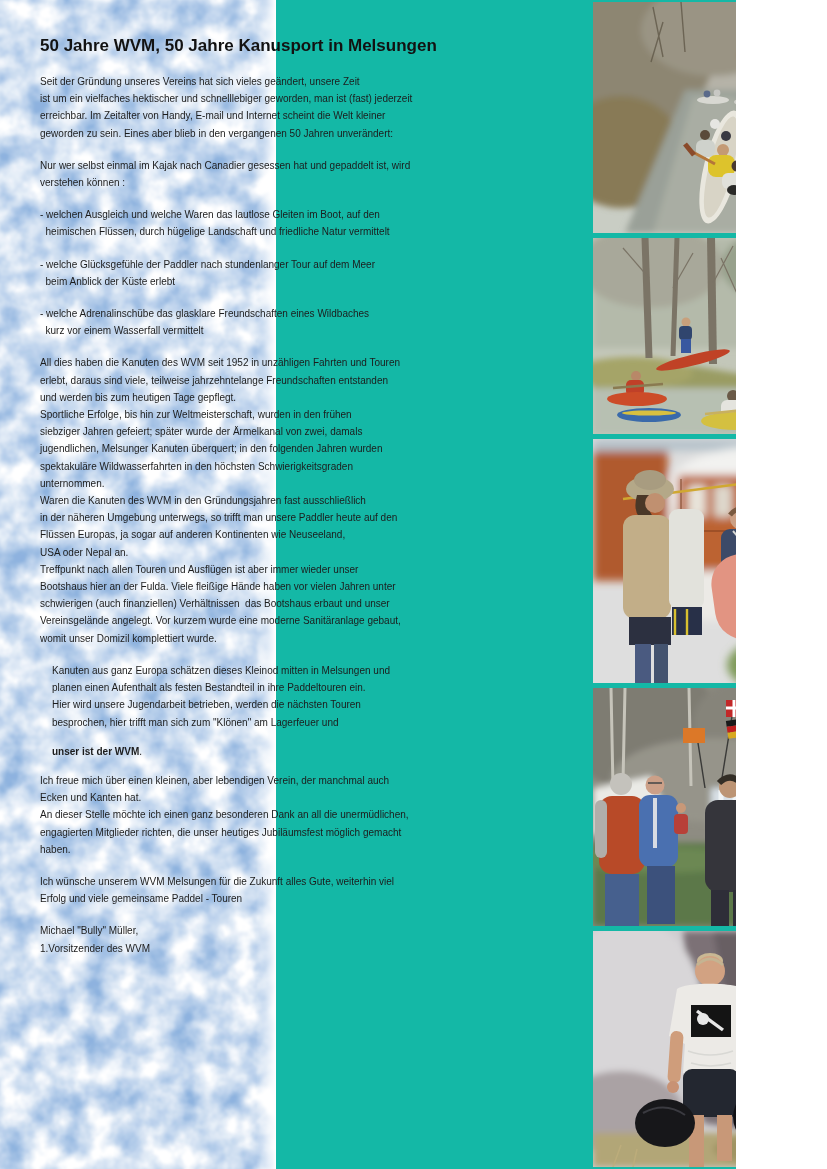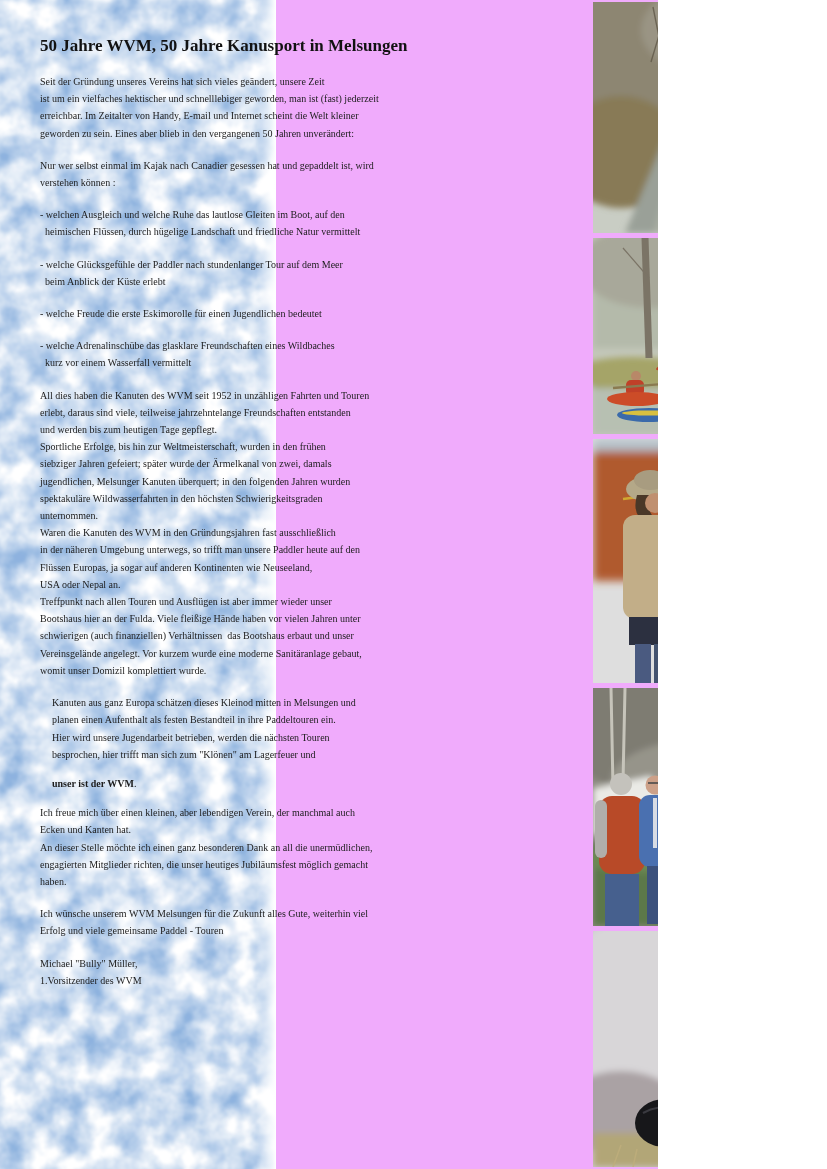--- a/index.html
+++ b/index.html
@@ -1,18 +1,18 @@
 <!DOCTYPE html>
 <html><head>
 <meta charset="utf-8">
 <style>
   html,body{margin:0;padding:0;background:#ffffff;}
   .page{
-    position:relative;width:658px;height:1169px;overflow:hidden;background:#f0abfc;
-    font-family:Liberation Serif, serif;color:#1c1c1c;
+    position:relative;width:736px;height:1169px;overflow:hidden;background:#14b8a6;
+    font-family:Liberation Sans, sans-serif;color:#1c1c1c;
   }
   .texture-wrap{position:absolute;left:0;top:0;width:276px;height:1169px;}
   .texture-wrap svg{display:block;width:276px;height:1169px;}
   .texture-fade{position:absolute;left:256px;top:0;width:20px;height:1169px;
     background:linear-gradient(to right,rgba(255,255,255,0),rgba(255,255,255,1));}
   .content{position:absolute;left:40px;top:36px;width:575px;}
   .page-title{font-size:17px;line-height:19px;font-weight:bold;margin:0 0 18px 0;color:#121212;}
   .para{white-space:pre-wrap;font-size:10px;line-height:17.2px;margin:0 0 15px 0;}
   .para.tight{margin:12px;}
   .bold-line{font-weight:bold;}
@@ -46,25 +46,24 @@
 
   <div class="content">
     <h1 class="page-title">50 Jahre WVM, 50 Jahre Kanusport in Melsungen</h1>
     <p class="para">Seit der Gründung unseres Vereins hat sich vieles geändert, unsere Zeit
 ist um ein vielfaches hektischer und schnelllebiger geworden, man ist (fast) jederzeit
 erreichbar. Im Zeitalter von Handy, E-mail und Internet scheint die Welt kleiner
 geworden zu sein. Eines aber blieb in den vergangenen 50 Jahren unverändert:</p>
     <p class="para">Nur wer selbst einmal im Kajak nach Canadier gesessen hat und gepaddelt ist, wird
 verstehen können :</p>
     <div class="bullets">
-      <p class="para">- welchen Ausgleich und welche Ruhe das lautlose Gleiten im Boot, auf den
+      <p class="para">- welchen Ausgleich und welche Waren das lautlose Gleiten im Boot, auf den
   heimischen Flüssen, durch hügelige Landschaft und friedliche Natur vermittelt</p>
       <p class="para">- welche Glücksgefühle der Paddler nach stundenlanger Tour auf dem Meer
   beim Anblick der Küste erlebt</p>
-      <p class="para">- welche Freude die erste Eskimorolle für einen Jugendlichen bedeutet</p>
       <p class="para">- welche Adrenalinschübe das glasklare Freundschaften eines Wildbaches
   kurz vor einem Wasserfall vermittelt</p>
     </div>
     <p class="para">All dies haben die Kanuten des WVM seit 1952 in unzähligen Fahrten und Touren
 erlebt, daraus sind viele, teilweise jahrzehntelange Freundschaften entstanden
 und werden bis zum heutigen Tage gepflegt.
 Sportliche Erfolge, bis hin zur Weltmeisterschaft, wurden in den frühen
 siebziger Jahren gefeiert; später wurde der Ärmelkanal von zwei, damals
 jugendlichen, Melsunger Kanuten überquert; in den folgenden Jahren wurden
 spektakuläre Wildwasserfahrten in den höchsten Schwierigkeitsgraden

